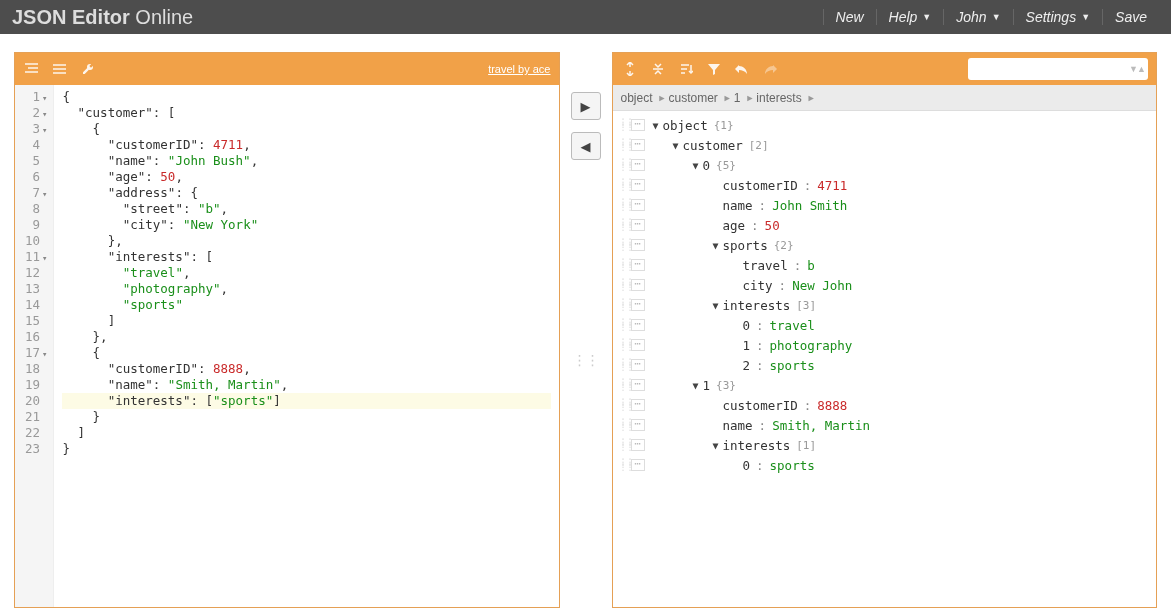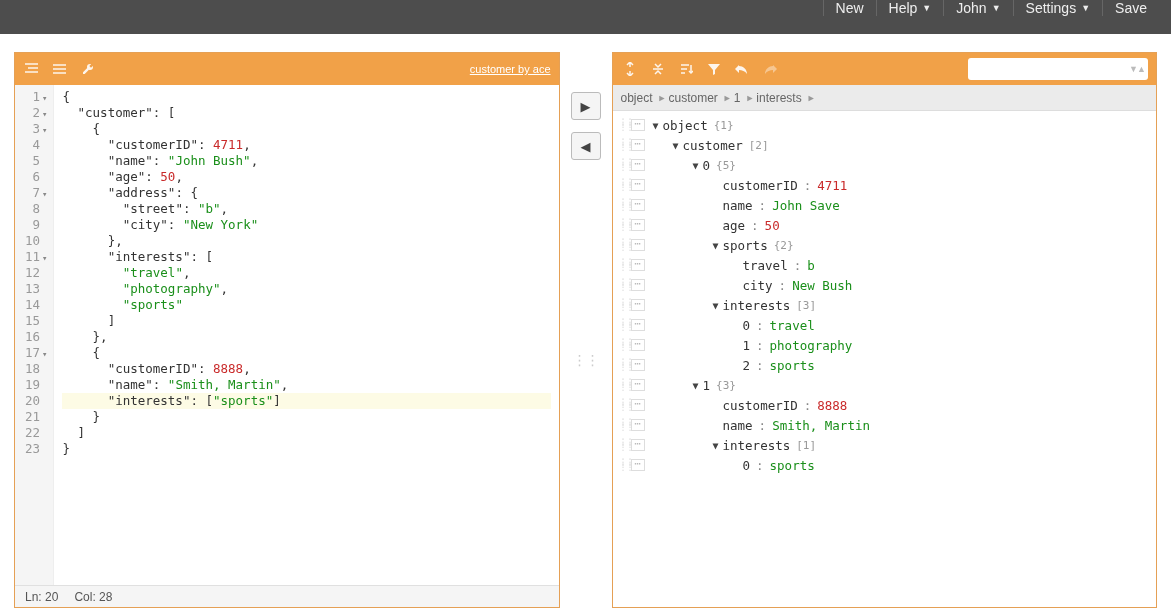--- a/index.html
+++ b/index.html
@@ -2,21 +2,21 @@
 <html><head>
 <meta charset="utf-8">
 <style>
 * { box-sizing: border-box; margin: 0; padding: 0; }
 body { font-family: Arial, sans-serif; font-size: 13px; background: #fff; width: 1171px; height: 608px; overflow: hidden; }
 
 
 .header { background: #4d4d4d; height: 34px; display: flex; align-items: center; padding: 0 12px; color: #ddd; }
 .header-title { font-size: 20px; font-weight: 300; }
 .header-title b { font-weight: 600; }
-.header-menu { margin-left: auto; display: flex; align-items: flex-start; height: 100%; }
+.header-menu { margin-left: auto; display: flex; align-items: center; height: 100%; font-style: italic; }
 .header-menu-item { padding: 0 12px; display: flex; align-items: center; color: #eee; cursor: pointer; border-left: 1px solid #666; font-size: 14px; }
 .menu-caret { font-size: 9px; margin-left: 5px; }
 
 
 .main { display: flex; padding: 18px 14px 0; gap: 0; height: 574px; }
 .panel { border: 1px solid #e5a055; flex: 1; display: flex; flex-direction: column; background: #fff; min-width: 0; }
 .panel-left { border: 1px solid #e5a055; }
 .panel-right { border: 1px solid #e5a055; }
 .middle { width: 52px; display: flex; flex-direction: column; align-items: center; padding-top: 40px; gap: 12px; }
 
@@ -65,20 +65,23 @@
 .t-str { color: #1a8f1a; }
 .t-num { color: #c92a2a; }
 .t-meta { color: #999; margin-left: 6px; font-size: 11px; }
 
 svg { display: block; }
 </style>
 </head>
 <body>
 
 <div class="header">
+  <div class="header-title">
+    <b>JSON Editor</b> <span>Online</span>
+  </div>
   <div class="header-menu">
     <div class="header-menu-item">
         <span>New</span>
       </div>
     <div class="header-menu-item">
         <span>Help</span>
         <span class="menu-caret">▼</span>
       </div>
     <div class="header-menu-item">
         <span>John</span>
@@ -115,21 +118,21 @@
               <line x1="1" y1="11" x2="14" y2="11"></line>
             </g>
           </svg>
         </span>
       <span class="tool-btn">
           <svg width="14" height="14" viewBox="0 0 14 14">
             <path d="M9 2a3 3 0 0 0-3 3c0 .4.1.8.2 1.1L2 10.3V12h1.7l4.2-4.2c.3.1.7.2 1.1.2a3 3 0 0 0 3-3c0-.4-.1-.8-.2-1.1L10 5.7 8.3 4l1.8-1.8C9.8 2.1 9.4 2 9 2z" fill="#fff"></path>
           </svg>
         </span>
       <span class="toolbar-spacer"></span>
-      <span class="powered-by">customer by ace</span>
+      <span class="powered-by">travel by ace</span>
     </div>
     <div class="code-area">
       <div class="gutter" id="gutter">
           <div class="gutter-line">1<span class="fold-caret">▾</span></div>
           <div class="gutter-line">2<span class="fold-caret">▾</span></div>
           <div class="gutter-line">3<span class="fold-caret">▾</span></div>
           <div class="gutter-line">4<span class="fold-caret">&nbsp;</span></div>
           <div class="gutter-line">5<span class="fold-caret">&nbsp;</span></div>
           <div class="gutter-line">6<span class="fold-caret">&nbsp;</span></div>
           <div class="gutter-line">7<span class="fold-caret">▾</span></div>
@@ -145,24 +148,20 @@
           <div class="gutter-line">17<span class="fold-caret">▾</span></div>
           <div class="gutter-line">18<span class="fold-caret">&nbsp;</span></div>
           <div class="gutter-line">19<span class="fold-caret">&nbsp;</span></div>
           <div class="gutter-line">20<span class="fold-caret">&nbsp;</span></div>
           <div class="gutter-line">21<span class="fold-caret">&nbsp;</span></div>
           <div class="gutter-line">22<span class="fold-caret">&nbsp;</span></div>
           <div class="gutter-line">23<span class="fold-caret">&nbsp;</span></div>
         </div>
       <div class="code" id="code"><div class="code-line">{</div><div class="code-line">  <span class="key">"customer"</span>: [</div><div class="code-line">    {</div><div class="code-line">      <span class="key">"customerID"</span>: <span class="n">4711</span>,</div><div class="code-line">      <span class="key">"name"</span>: <span class="s">"John Bush"</span>,</div><div class="code-line">      <span class="key">"age"</span>: <span class="n">50</span>,</div><div class="code-line">      <span class="key">"address"</span>: {</div><div class="code-line">        <span class="key">"street"</span>: <span class="s">"b"</span>,</div><div class="code-line">        <span class="key">"city"</span>: <span class="s">"New York"</span></div><div class="code-line">      },</div><div class="code-line">      <span class="key">"interests"</span>: [</div><div class="code-line">        <span class="s">"travel"</span>,</div><div class="code-line">        <span class="s">"photography"</span>,</div><div class="code-line">        <span class="s">"sports"</span></div><div class="code-line">      ]</div><div class="code-line">    },</div><div class="code-line">    {</div><div class="code-line">      <span class="key">"customerID"</span>: <span class="n">8888</span>,</div><div class="code-line">      <span class="key">"name"</span>: <span class="s">"Smith, Martin"</span>,</div><div class="code-line hl">      <span class="key">"interests"</span>: [<span class="s">"sports"</span>]</div><div class="code-line">    }</div><div class="code-line">  ]</div><div class="code-line">}</div></div>
     </div>
-    <div class="statusbar">
-      <span><span>Ln:</span> <span>20</span></span>
-      <span><span>Col:</span> <span>28</span></span>
-    </div>
   </div>
 
   <div class="middle">
     <div class="xfer-btn">▶</div>
     <div class="xfer-btn">◀</div>
     <div class="drag-dots">⋮⋮</div>
   </div>
 
   <div class="panel panel-right">
     <div class="toolbar">
@@ -265,21 +264,21 @@
           <span class="t-sep">:</span>
           <span class="t-num">4711</span>
         </div>
         <div class="tree-row">
           <span class="grip">⋮⋮<br>⋮⋮</span>
           <span class="menu-dots">⋯</span>
           <span class="indent" style="width:60px"></span>
           <span class="caret none">▼</span>
           <span class="t-key">name</span>
           <span class="t-sep">:</span>
-          <span class="t-str">John Save</span>
+          <span class="t-str">John Smith</span>
         </div>
         <div class="tree-row">
           <span class="grip">⋮⋮<br>⋮⋮</span>
           <span class="menu-dots">⋯</span>
           <span class="indent" style="width:60px"></span>
           <span class="caret none">▼</span>
           <span class="t-key">age</span>
           <span class="t-sep">:</span>
           <span class="t-num">50</span>
         </div>
@@ -300,21 +299,21 @@
           <span class="t-sep">:</span>
           <span class="t-str">b</span>
         </div>
         <div class="tree-row">
           <span class="grip">⋮⋮<br>⋮⋮</span>
           <span class="menu-dots">⋯</span>
           <span class="indent" style="width:80px"></span>
           <span class="caret none">▼</span>
           <span class="t-key">city</span>
           <span class="t-sep">:</span>
-          <span class="t-str">New Bush</span>
+          <span class="t-str">New John</span>
         </div>
         <div class="tree-row">
           <span class="grip">⋮⋮<br>⋮⋮</span>
           <span class="menu-dots">⋯</span>
           <span class="indent" style="width:60px"></span>
           <span class="caret ">▼</span>
           <span class="t-key">interests</span>
           <span class="t-meta">[3]</span>
         </div>
         <div class="tree-row">

